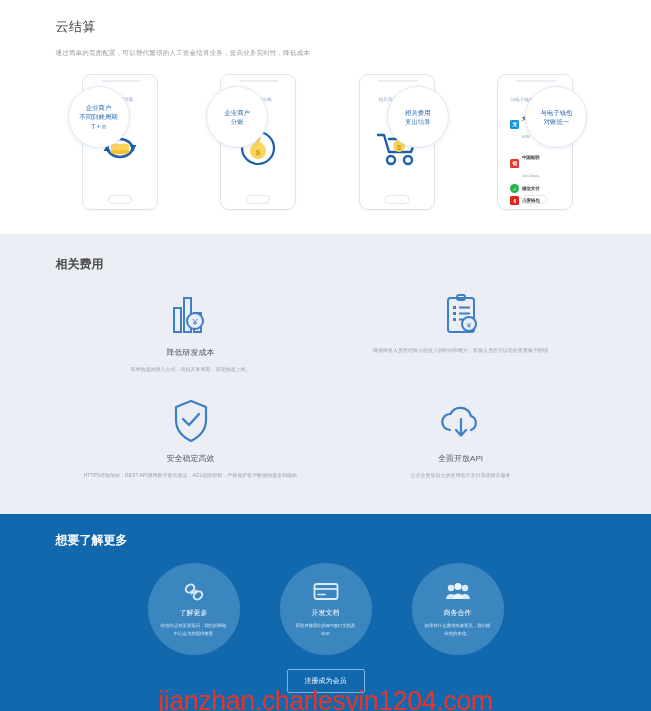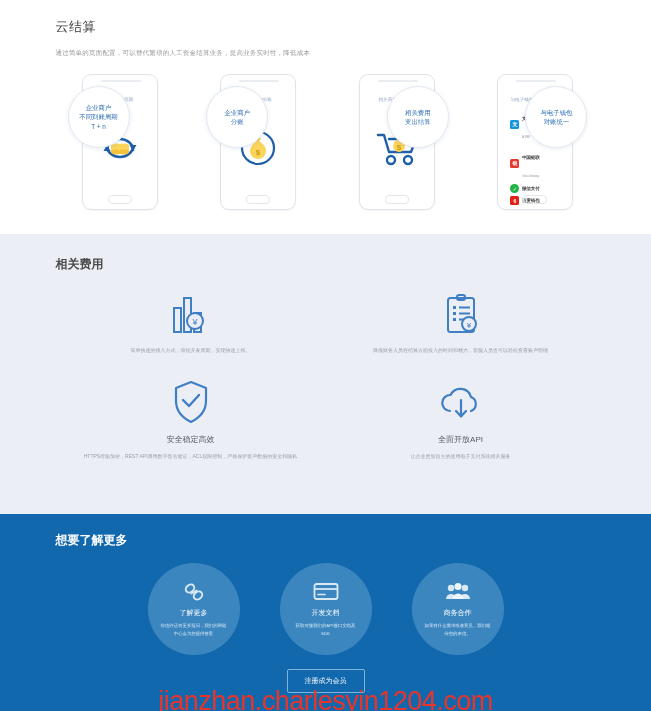--- a/index.html
+++ b/index.html
@@ -330,20 +330,21 @@
         <div class="adv-cell">
           <div class="adv-icon">
             <svg width="40" height="42" viewBox="0 0 40 42">
               <rect x="3" y="14" width="7" height="24" fill="none" stroke="#3f7fc4" stroke-width="2"></rect>
               <rect x="13" y="4" width="7" height="34" fill="none" stroke="#3f7fc4" stroke-width="2"></rect>
               <rect x="23" y="19" width="7" height="19" fill="none" stroke="#3f7fc4" stroke-width="2"></rect>
               <circle cx="24" cy="27" r="8" fill="#eceef5" stroke="#3f7fc4" stroke-width="2"></circle>
               <text x="24" y="30.5" font-size="9" fill="#3f7fc4" text-anchor="middle" font-family="Liberation Sans, sans-serif">¥</text>
             </svg>
           </div>
+          <div class="adv-name">降低研发成本</div>
           <div class="adv-desc">简单快速的接入方式，缩短开发周期，实现快速上线。</div>
         </div>
 
         <div class="adv-cell">
           <div class="adv-icon">
             <svg width="40" height="44" viewBox="0 0 40 44">
               <rect x="7" y="5" width="26" height="34" rx="2.5" fill="none" stroke="#3f7fc4" stroke-width="2"></rect>
               <rect x="16" y="2" width="8" height="5" rx="2" fill="none" stroke="#3f7fc4" stroke-width="2"></rect>
               <rect x="12" y="13" width="3" height="3" fill="#3f7fc4"></rect>
               <rect x="18" y="13.5" width="11" height="2" fill="#3f7fc4"></rect>

